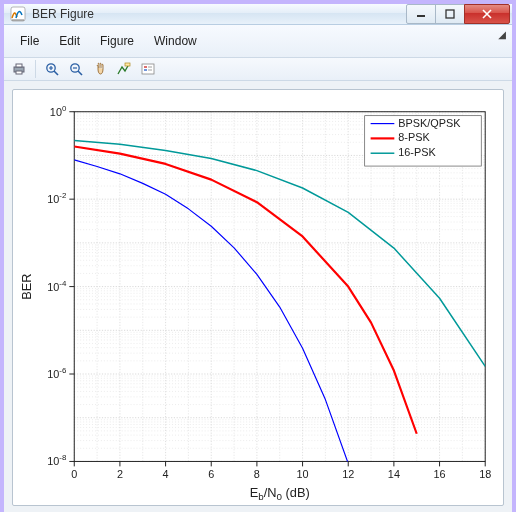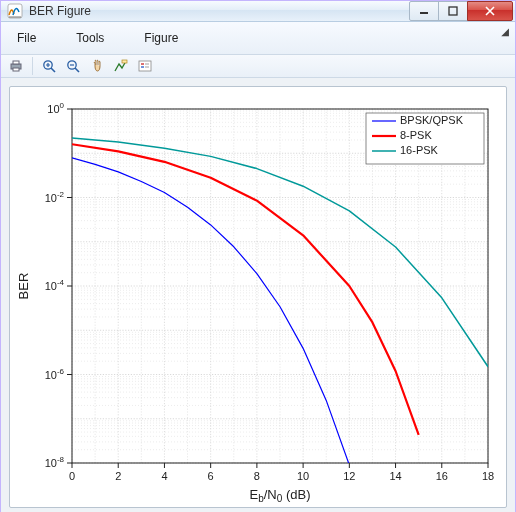--- a/index.html
+++ b/index.html
@@ -8,21 +8,21 @@
     font-size: 12px;
     background: #6a8db0;
     width: 516px;
     height: 512px;
     overflow: hidden;
   }
   .window {
     width: 516px;
     height: 512px;
     background: #fff;
-    border: 1px solid #c4b5fd;
+    border: 4px solid #c4b5fd;
     display: flex;
     flex-direction: column;
   }
   .titlebar {
     height: 30px;
     background: linear-gradient(to bottom, #f7fbff 0%, #e4eef8 45%, #d6e5f3 46%, #e8f1fa 100%);
     border-bottom: 1px solid #b8cde2;
     display: flex;
     align-items: center;
     padding: 0 2px 0 6px;
@@ -51,21 +51,20 @@
     border-color: #a03028; color: #fff;
     border-top-left-radius:0; border-bottom-left-radius:0;
   }
   .menubar {
     height: 22px;
     background: linear-gradient(to bottom, #f7faff, #e9f0f8);
     border-bottom: 1px solid #cdd9e6;
     display: flex; align-items: center;
     padding: 16px 6px;
     position: relative;
-    gap: 20px;
   }
   .menu-item { padding: 2px 10px; color: #222; }
   .menu-right {
     position: absolute; right: 6px; top: 4px;
     font-size: 10px; color: #444;
   }
   .toolbar {
     height: 26px;
     background: linear-gradient(to bottom, #f6f9fd, #e9f0f8);
     border-bottom: 1px solid #cdd9e6;
@@ -128,22 +127,23 @@
       <div class="win-btn close">
         <svg width="12" height="12">
             <path d="M2 2 L10 10 M10 2 L2 10" stroke="#fff" stroke-width="1.6"></path>
           </svg>
       </div>
     </div>
   </div>
 
   <div class="menubar">
     <span class="menu-item">File</span>
-    <span class="menu-item">Tools</span>
+    <span class="menu-item">Edit</span>
     <span class="menu-item">Figure</span>
+    <span class="menu-item">Window</span>
     <span class="menu-right">◢</span>
   </div>
 
   <div class="toolbar">
     <div class="tool-btn">
       <svg width="16" height="16" viewBox="0 0 16 16">
         <rect x="3" y="6" width="10" height="5" fill="#9aa6b2" stroke="#667"></rect>
         <rect x="5" y="3" width="6" height="3" fill="#fff" stroke="#667"></rect>
         <rect x="5" y="10" width="6" height="3" fill="#fff" stroke="#667"></rect>
       </svg>

